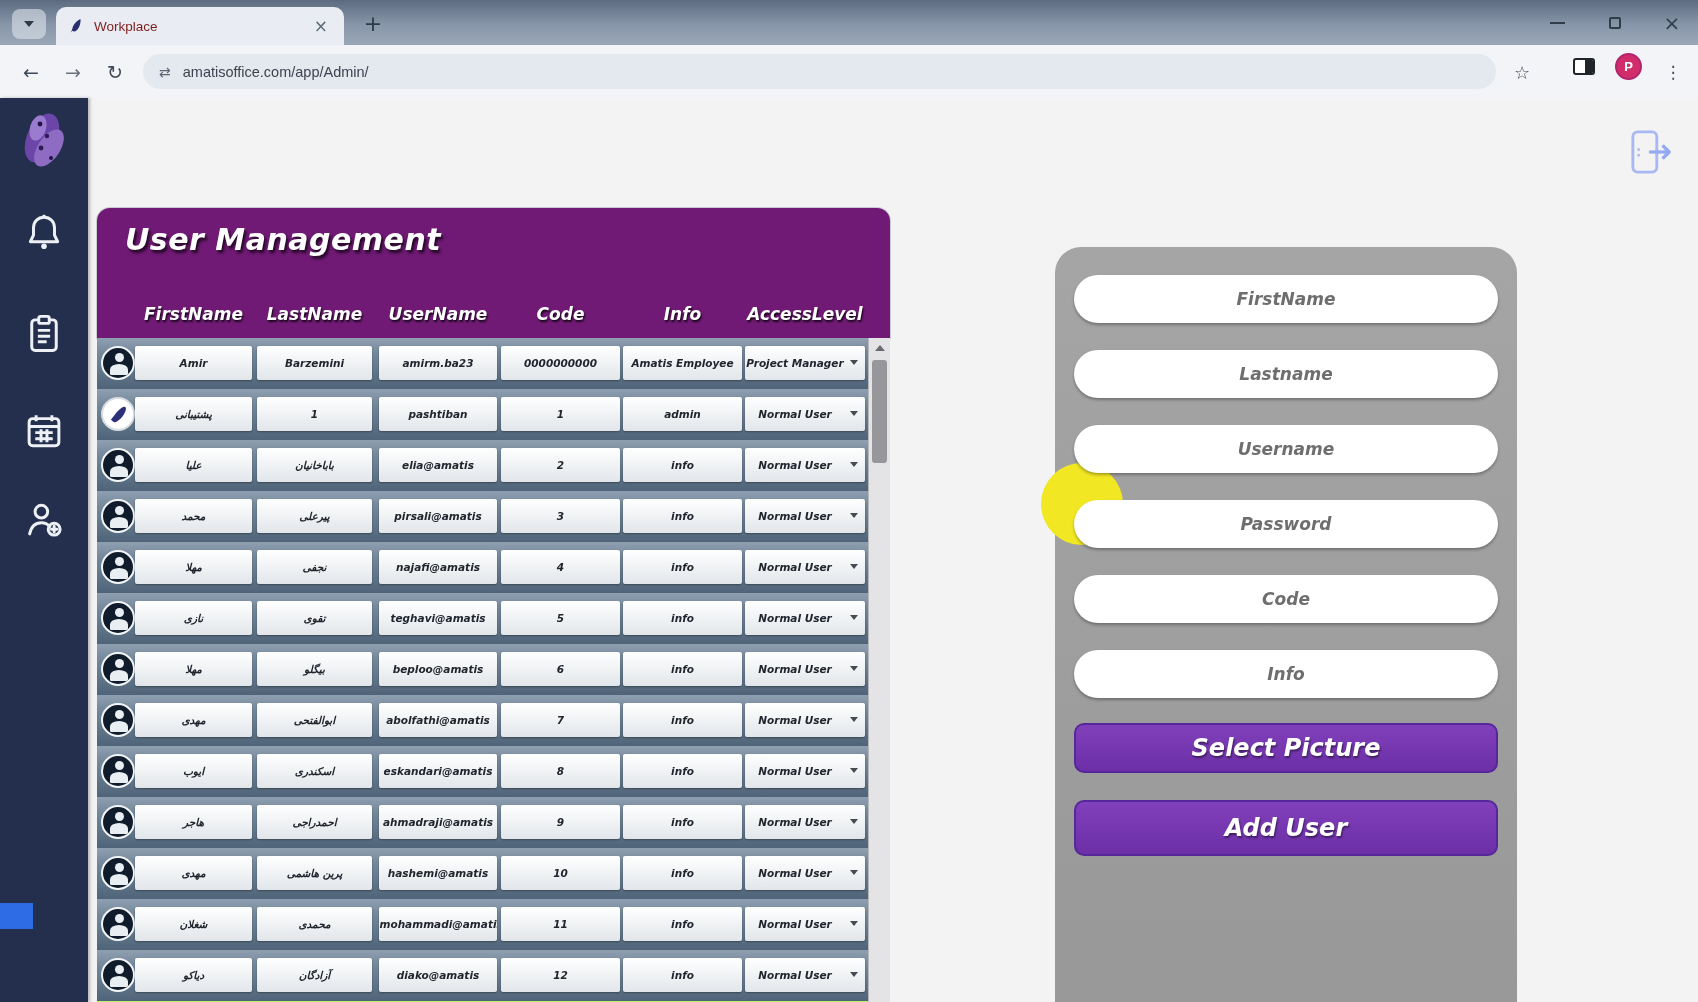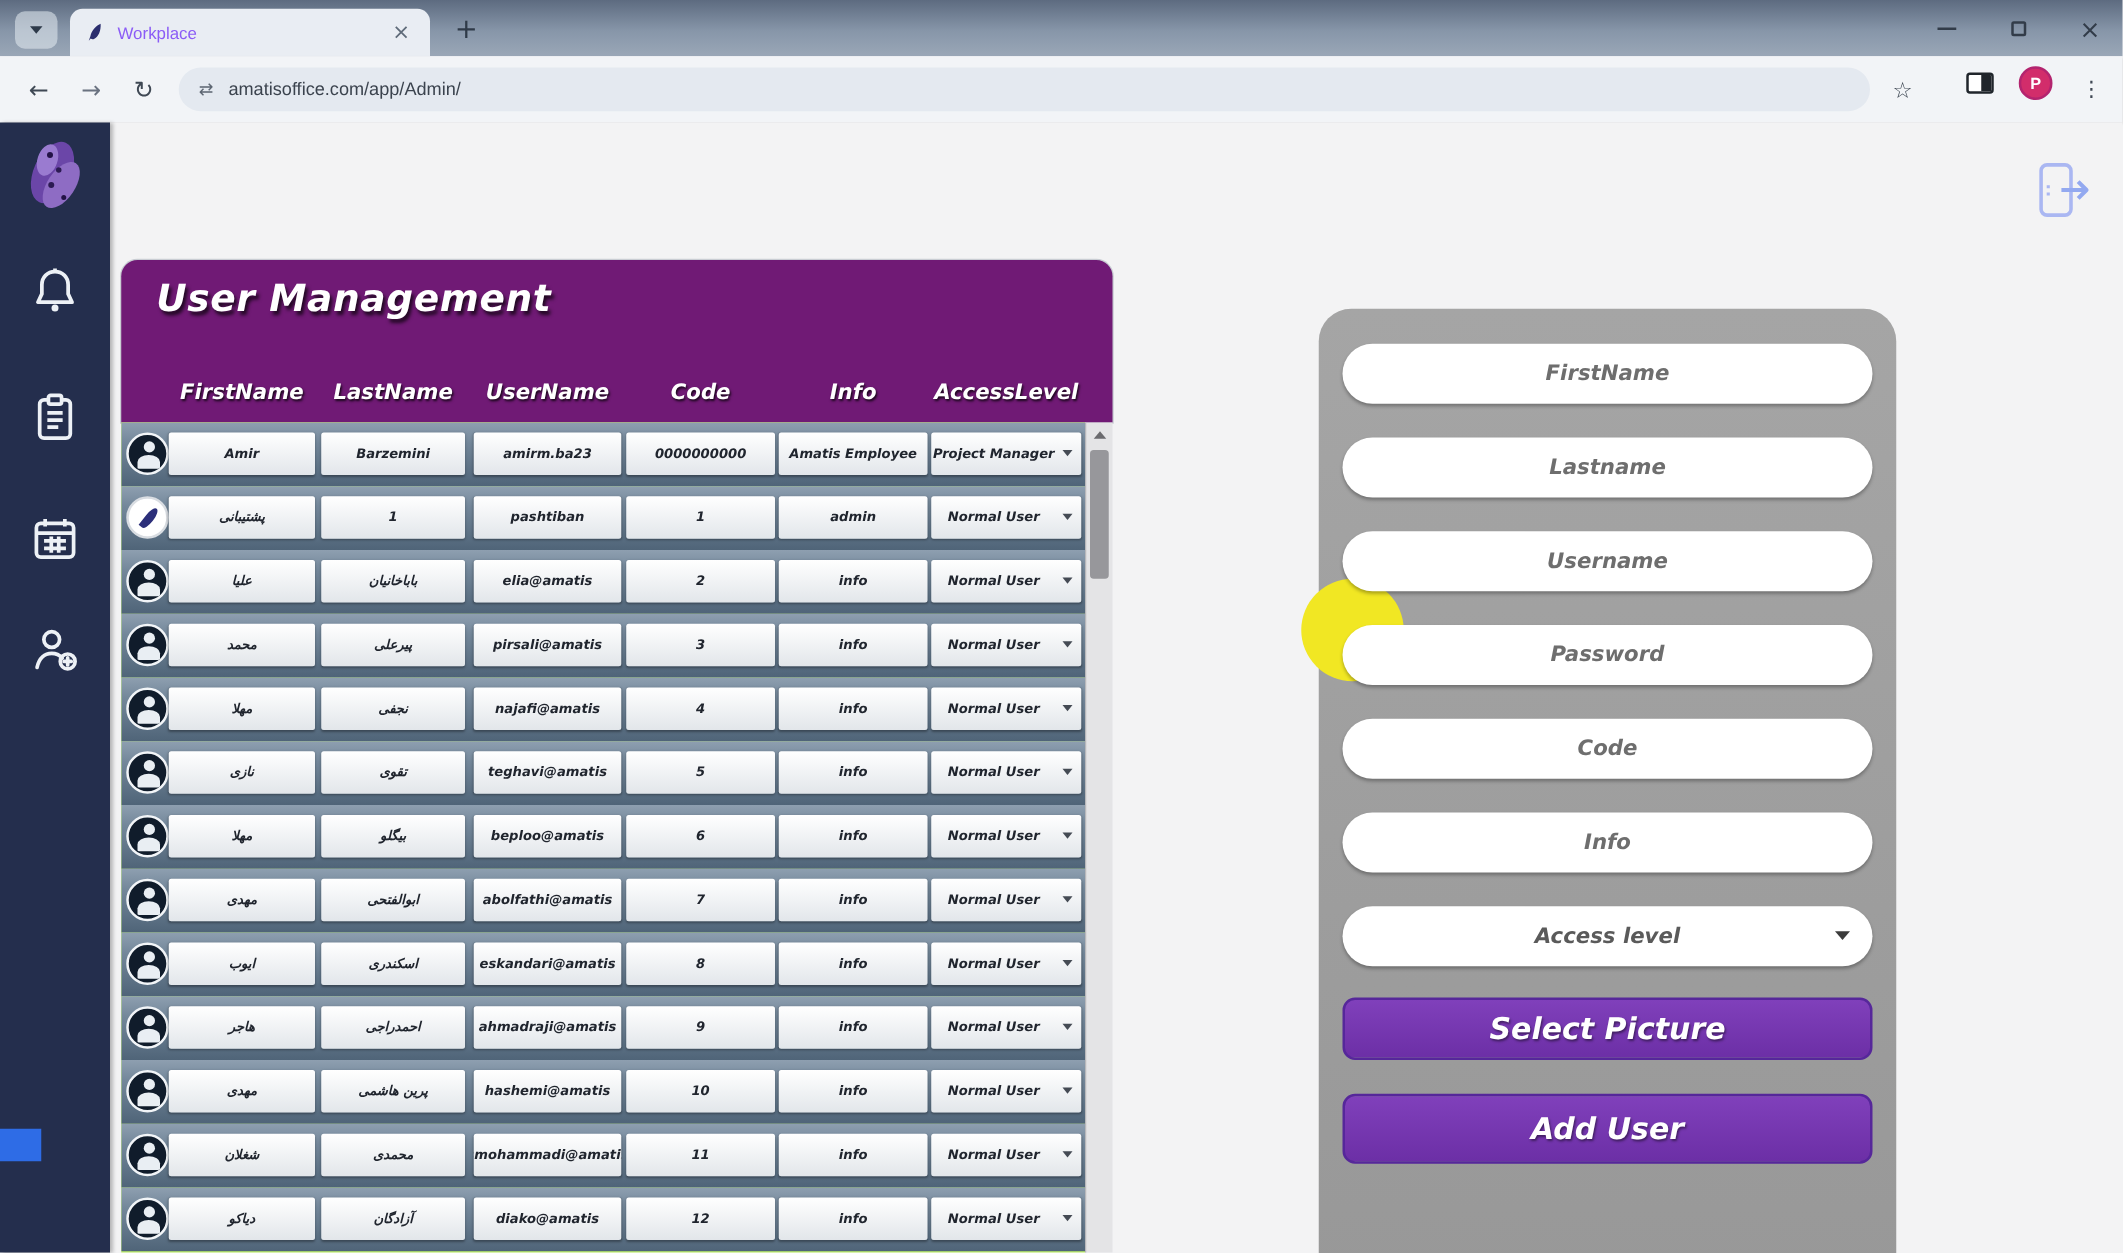--- a/index.html
+++ b/index.html
@@ -8,21 +8,21 @@
   .abs { position:absolute; }
 
   
   #titlebar { position:absolute; left:0; top:0; width:1698px; height:45px;
     background:linear-gradient(180deg,#5d6b80 0%,#8796a9 55%,#9aa7b7 100%); }
   .tab-search { position:absolute; left:12px; top:9px; width:34px; height:30px;
     background:rgba(230,236,243,.55); border-radius:8px; display:flex; align-items:center; justify-content:center; cursor:pointer;}
   .tri-down { width:0; height:0; border-left:5px solid transparent; border-right:5px solid transparent; border-top:6px solid #2e3a4a;}
   .tab { position:absolute; left:56px; top:7px; width:288px; height:38px; background:#e9edf3;
     border-radius:10px 10px 0 0; display:flex; align-items:center; padding:0 12px; }
-  .tab-title { font:13.5px "Liberation Sans", sans-serif; color:#8b5cf6; margin-left:10px; flex:1; }
+  .tab-title { font:13.5px "Liberation Sans", sans-serif; color:#7f1d1d; margin-left:10px; flex:1; }
   .tab-close { font-size:17px; color:#5f6b79; cursor:pointer; padding:0 4px;}
   .new-tab { position:absolute; left:358px; top:10px; font-size:22px; color:#2f3a48; width:30px; height:30px;
     text-align:center; line-height:28px; cursor:pointer;}
   .win-ctl { position:absolute; top:0; height:45px; width:46px; display:flex; align-items:center; justify-content:center; cursor:pointer;}
   .wc-min { left:1534px;} .wc-min i{display:block;width:15px;height:2px;background:#323c49;}
   .wc-max { left:1592px;} .wc-max i{display:block;width:12px;height:12px;border:2px solid #323c49;border-radius:2px;}
   .wc-close { left:1649px; font-size:20px; color:#323c49;}
 
   
   #toolbar { position:absolute; left:0; top:45px; width:1698px; height:53px; background:#f2f4f7;
@@ -547,20 +547,16 @@
   <div id="form-panel">
     <div class="click-dot"></div>
     <div>
         <input type="text" class="pill" placeholder="FirstName" style="">
         <input type="text" class="pill" placeholder="Lastname" style="">
         <input type="text" class="pill" placeholder="Username" style="">
         <input type="text" class="pill" placeholder="Password" style="">
         <input type="text" class="pill" placeholder="Code" style="">
         <input type="text" class="pill" placeholder="Info" style="">
       </div>
-    <div class="pill-select">
-      <span>Access level</span>
-      <span class="chev2"></span>
-    </div>
     <div class="form-btn btn-selpic">Select Picture</div>
     <div class="form-btn btn-adduser">Add User</div>
   </div>
 </div>
 
 </body></html>

